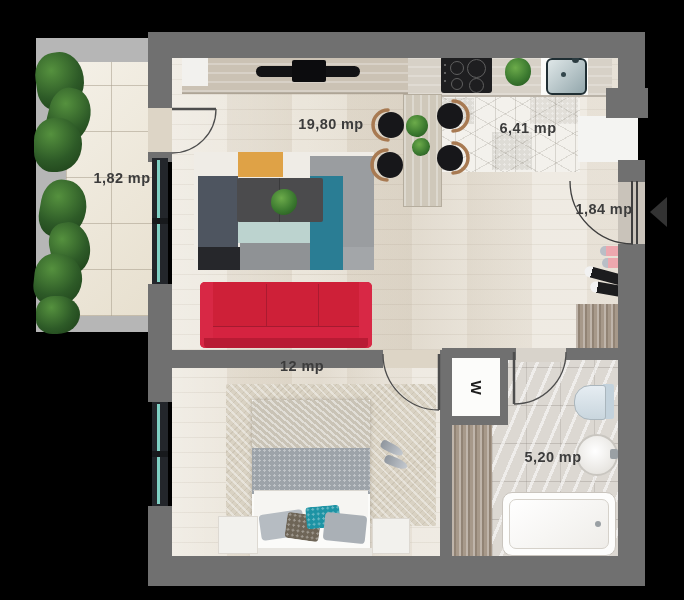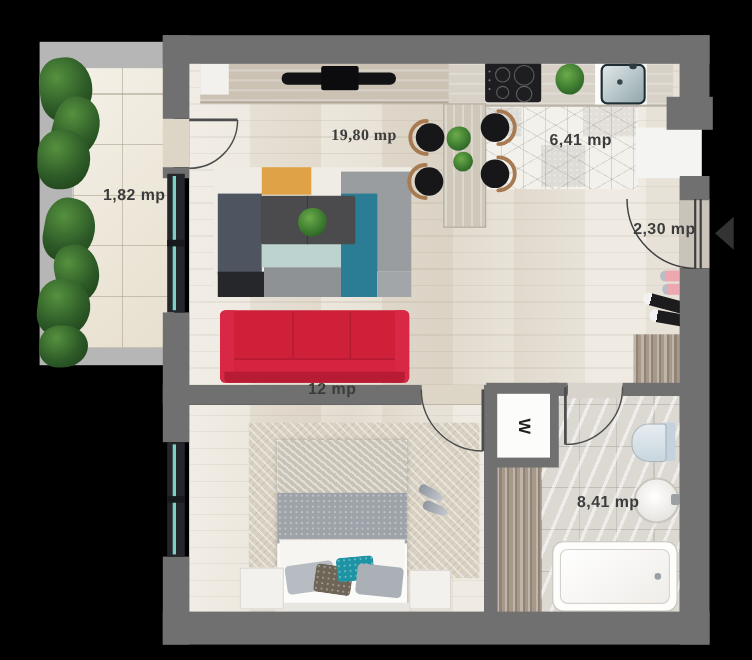--- a/index.html
+++ b/index.html
@@ -223,19 +223,19 @@
       <circle cx="391" cy="125" r="13" fill="#17171a"></circle>
       <circle cx="390" cy="165" r="13" fill="#17171a"></circle>
       <circle cx="450" cy="116" r="13" fill="#17171a"></circle>
       <circle cx="450" cy="158" r="13" fill="#17171a"></circle>
     </g>
   </svg>
 
   <div class="a" style="left:650px;top:197px;width:0;height:0;border-top:15px solid transparent;border-bottom:15px solid transparent;border-right:17px solid #333;"></div>
 
   <div class="room-label" style="left:122px;top:178px;">1,82 mp</div>
-  <div class="room-label" style="left:331px;top:124px;font-family:Liberation Serif, serif;">19,80 mp</div>
+  <div class="room-label" style="left:331px;top:124px;">19,80 mp</div>
   <div class="room-label" style="left:528px;top:128px;">6,41 mp</div>
-  <div class="room-label" style="left:604px;top:209px;">2,30 mp</div>
-  <div class="room-label" style="left:302px;top:354px;">12 mp</div>
-  <div class="room-label" style="left:553px;top:457px;">8,41 mp</div>
+  <div class="room-label" style="left:604px;top:209px;">1,84 mp</div>
+  <div class="room-label" style="left:302px;top:366px;">12 mp</div>
+  <div class="room-label" style="left:553px;top:457px;">5,20 mp</div>
 
 </div>
 
 </body></html>

